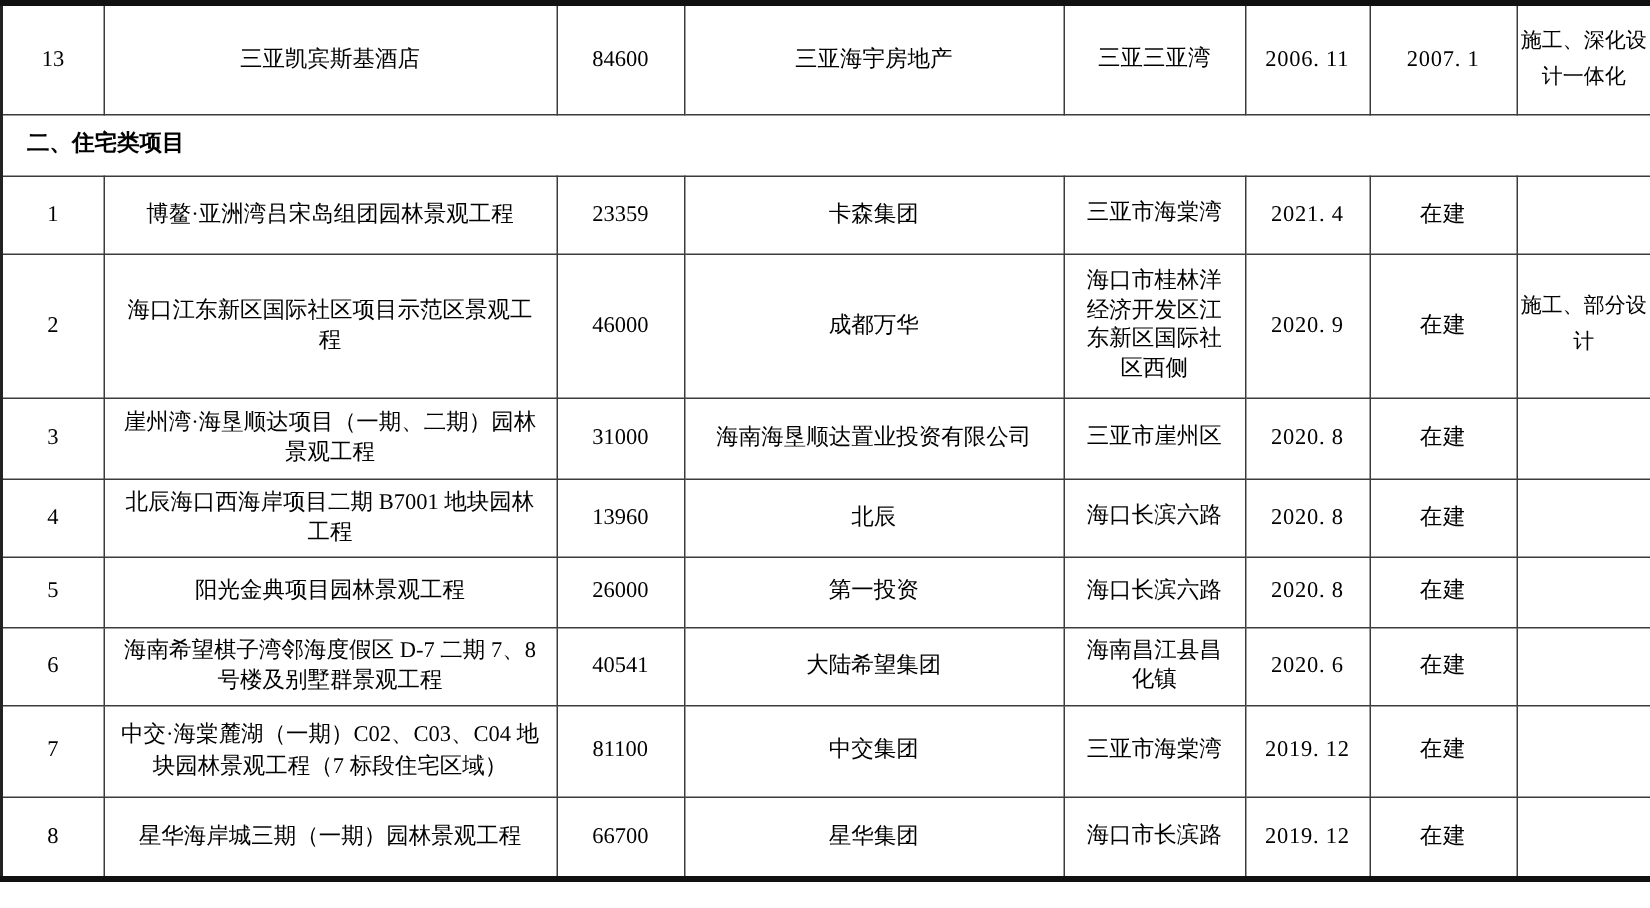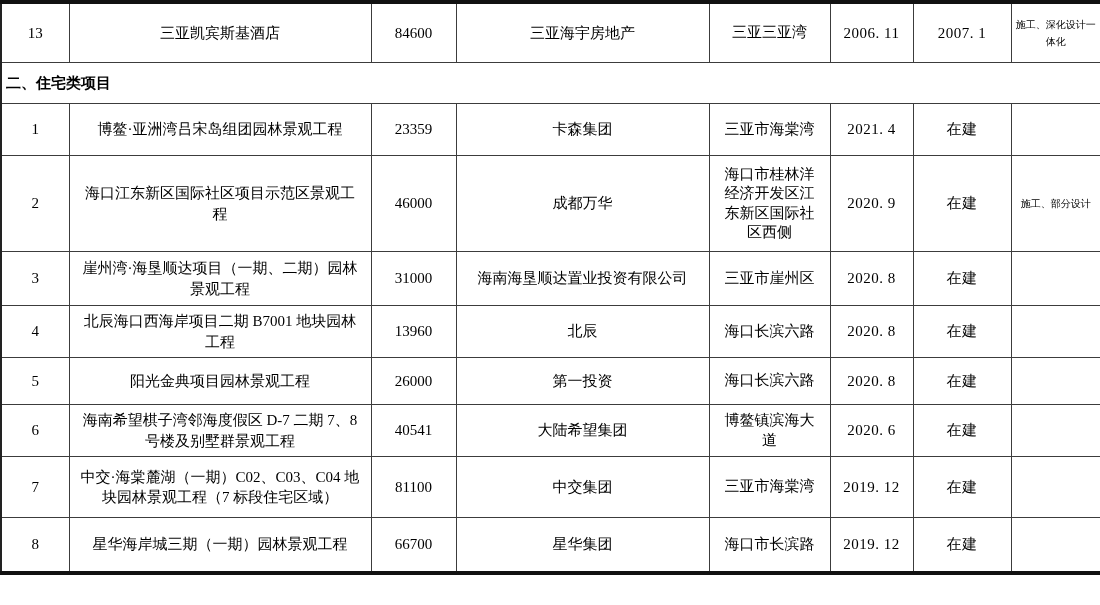--- a/index.html
+++ b/index.html
@@ -26,25 +26,25 @@
     font-size: 15px;
     line-height: 1.35;
     padding: 1px 6px;
     overflow: hidden;
     word-break: normal;
   }
   td.c-num  { padding: 1px 2px; }
   td.c-proj { padding: 1px 10px; }
   td.c-loc  { padding: 1px 10px; line-height: 1.3; }
   td.c-date { letter-spacing: 0.5px; }
-  td.c-note { font-size: 10px; padding: 12px 2px; line-height: 1.7; }
+  td.c-note { font-size: 14px; padding: 12px 2px; line-height: 1.7; }
   td.c-section {
     text-align: left;
     font-weight: bold;
-    padding: 1px 4px;
+    padding: 1px 16px;
     border-left: none;
     border-right: none;
   }
 </style>
 </head>
 <body>
 
 <table class="projects">
   <colgroup>
     <col style="width:68px">
@@ -127,21 +127,21 @@
       <td class="c-date">2020. 8</td>
       <td class="c-date">在建</td>
       <td class="c-note"></td>
     </tr>
 
     <tr style="height:52px">
       <td class="c-num">6</td>
       <td class="c-proj">海南希望棋子湾邻海度假区 D-7 二期 7、8 号楼及别墅群景观工程</td>
       <td class="c-area">40541</td>
       <td class="c-dev">大陆希望集团</td>
-      <td class="c-loc">博鳌镇滨海大道</td>
+      <td class="c-loc">海南昌江县昌化镇</td>
       <td class="c-date">2020. 6</td>
       <td class="c-date">在建</td>
       <td class="c-note"></td>
     </tr>
 
     <tr style="height:61px">
       <td class="c-num">7</td>
       <td class="c-proj">中交·海棠麓湖（一期）C02、C03、C04 地块园林景观工程（7 标段住宅区域）</td>
       <td class="c-area">81100</td>
       <td class="c-dev">中交集团</td>

